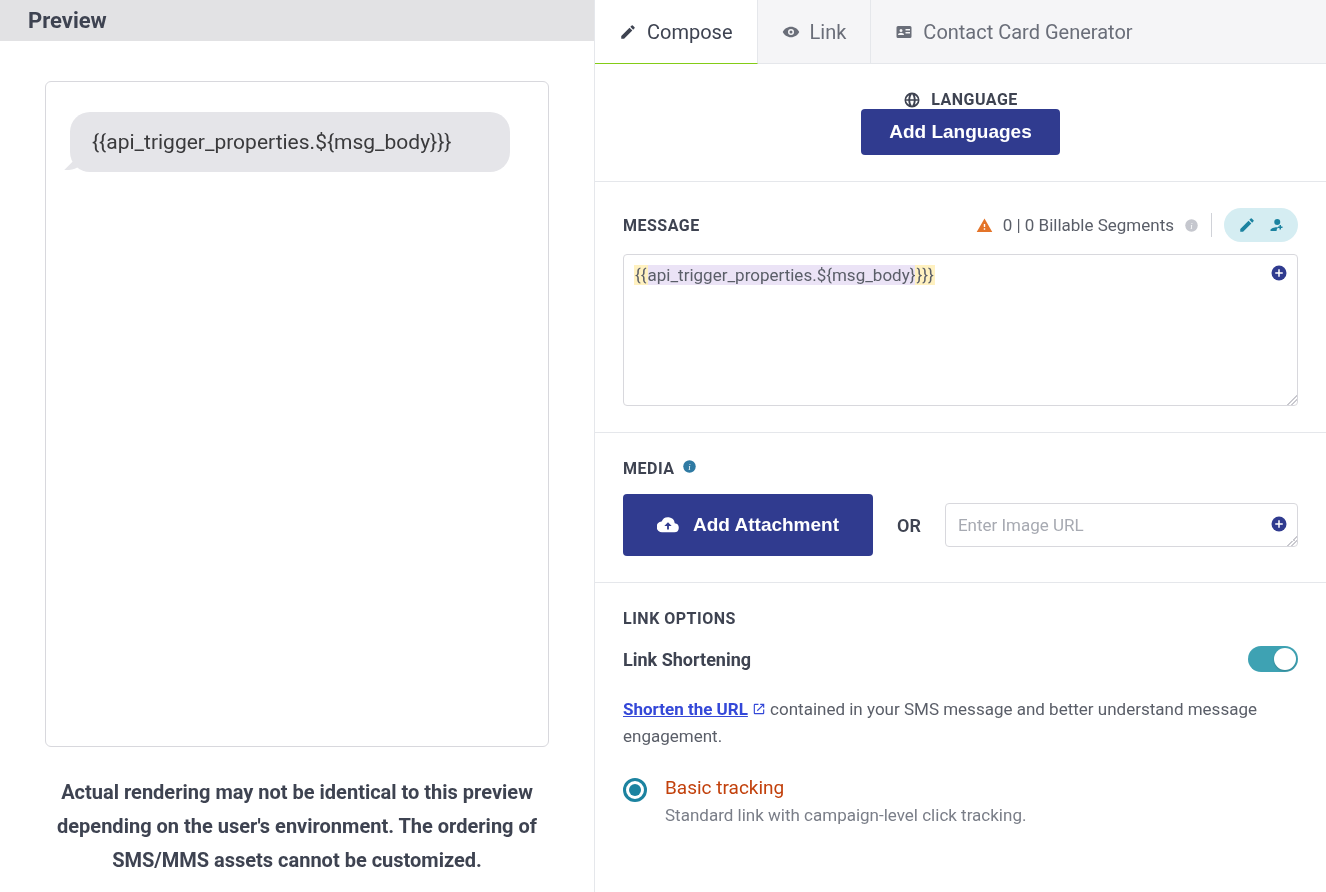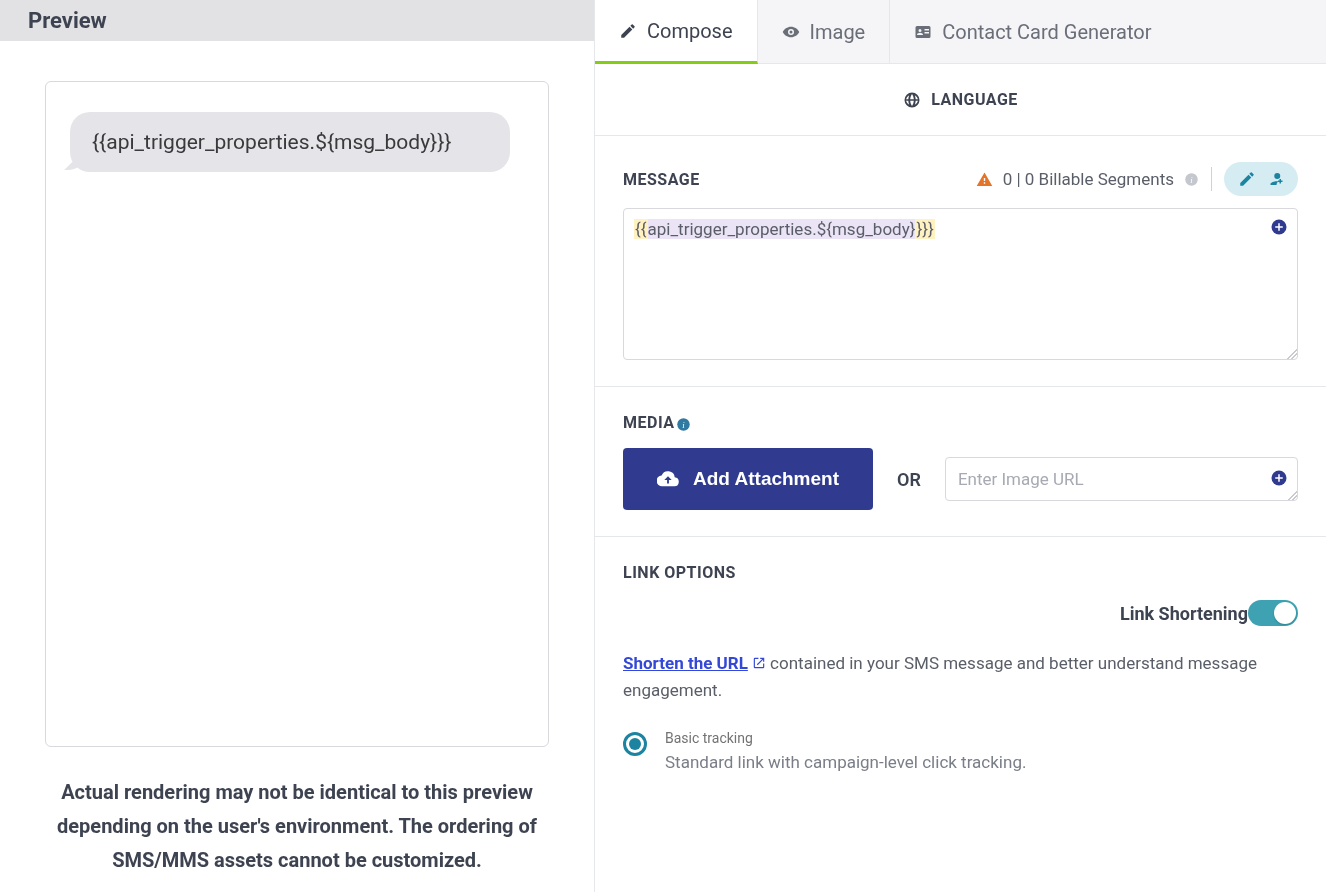--- a/index.html
+++ b/index.html
@@ -72,21 +72,21 @@
   .tab {
     display: flex;
     align-items: center;
     gap: 10px;
     padding: 0 24px;
     font-size: 20px;
     color: #6a6e79;
     cursor: pointer;
     border-right: 1px solid #e5e7eb;
   }
-  .tab.active { background: #fff; color: #3e4351; border-bottom: 3px solid #84cc16; margin-bottom: -1px; }
+  .tab.active { background: #fff; color: #3e4351; border-bottom: 1px solid #84cc16; margin-bottom: -1px; }
   .tab svg { width: 18px; height: 18px; fill: currentColor; }
 
   .section { padding: 26px 28px; border-bottom: 1px solid #e5e7eb; }
   .section:last-child { border-bottom: none; }
   .section-heading { font-size: 16px; font-weight: 700; letter-spacing: 0.5px; color: #3e4351; text-transform: uppercase; }
 
   .language-row { display: flex; justify-content: space-between; align-items: center; flex-direction: column; }
   .language-left { display: flex; align-items: center; gap: 10px; }
   .globe-icon { width: 18px; height: 18px; fill: #3e4351; }
   .btn-primary {
@@ -160,21 +160,21 @@
     height: 44px;
     border: 1px solid #d8d8dd;
     border-radius: 4px;
     padding: 10px 30px 10px 12px;
     font-size: 17px;
     color: #5a5e68;
     font-family: inherit;
   }
   .url-input::placeholder { color: #a7aab2; }
 
-  .link-opts-header { display: flex; justify-content: flex-end; align-items: center; margin-top: 18px; }
+  .link-opts-header { display: flex; justify-content: space-between; align-items: center; margin-top: 18px; }
   .link-subhead { font-size: 18px; font-weight: 700; color: #3e4351; }
   .toggle {
     position: relative;
     width: 50px;
     height: 26px;
     border-radius: 13px;
     background: #3ea2b3;
     cursor: pointer;
   }
   .toggle-knob {
@@ -192,21 +192,21 @@
   .radio-option { display: flex; gap: 18px; margin-top: 26px; }
   .radio {
     width: 24px; height: 24px; border-radius: 50%;
     border: 3px solid #1c83a0;
     display: flex; align-items: center; justify-content: center;
     flex-shrink: 0;
     cursor: pointer;
     margin-top: 2px;
   }
   .radio-dot { width: 12px; height: 12px; border-radius: 50%; background: #1c83a0; }
-  .radio-label { font-size: 14px; color: #737373; }
+  .radio-label { font-size: 19px; color: #c2410c; }
   .radio-sub { font-size: 17px; color: #7a7e88; margin-top: 6px; }
 
   .editor-wrap { position: relative; }
 </style>
 </head>
 <body>
 
 <div class="layout">
 
   <div class="left-pane">
@@ -227,38 +227,39 @@
       <div class="tab active">
         <svg viewBox="0 0 24 24">
             <path d="M3 17.25V21h3.75l11-11-3.75-3.75-11 11zM20.71 7.04a1 1 0 0 0 0-1.41l-2.34-2.34a1 1 0 0 0-1.41 0l-1.83 1.83 3.75 3.75 1.83-1.83z"></path>
           </svg>
         <span>Compose</span>
       </div>
       <div class="tab">
         <svg viewBox="0 0 24 24">
             <path d="M12 5C7 5 2.73 8.11 1 12c1.73 3.89 6 7 11 7s9.27-3.11 11-7c-1.73-3.89-6-7-11-7zm0 11a4 4 0 1 1 0-8 4 4 0 0 1 0 8zm0-6a2 2 0 1 0 0 4 2 2 0 0 0 0-4z"></path>
           </svg>
-        <span>Image</span>
+        <span>Link</span>
       </div>
       <div class="tab" style="border-right:none;flex:1;">
         <svg viewBox="0 0 24 24">
             <path d="M20 4H4a2 2 0 0 0-2 2v12a2 2 0 0 0 2 2h16a2 2 0 0 0 2-2V6a2 2 0 0 0-2-2zM8 8a2 2 0 1 1 0 4 2 2 0 0 1 0-4zm4 8H4v-.5C4 14 6.67 13 8 13s4 1 4 2.5V16zm8-2h-6v-2h6v2zm0-4h-6V8h6v2z"></path>
           </svg>
         <span>Contact Card Generator</span>
       </div>
     </div>
 
     <div class="section">
       <div class="language-row">
         <div class="language-left">
           <svg class="globe-icon" viewBox="0 0 24 24">
               <path d="M12 2a10 10 0 1 0 0 20 10 10 0 0 0 0-20zm7.93 9h-3.02a16 16 0 0 0-1.2-5.4A8.03 8.03 0 0 1 19.93 11zM12 4c.9 1.3 2.1 3.7 2.4 7H9.6c.3-3.3 1.5-5.7 2.4-7zM4.07 13h3.02c.16 2 .6 3.87 1.2 5.4A8.03 8.03 0 0 1 4.07 13zM8.29 5.6A16 16 0 0 0 7.09 11H4.07a8.03 8.03 0 0 1 4.22-5.4zM12 20c-.9-1.3-2.1-3.7-2.4-7h4.8c-.3 3.3-1.5 5.7-2.4 7zm3.71-1.6c.6-1.53 1.04-3.4 1.2-5.4h3.02a8.03 8.03 0 0 1-4.22 5.4z"></path>
             </svg>
           <span class="section-heading">LANGUAGE</span>
         </div>
+        <button class="btn-primary">Add Languages</button>
       </div>
     </div>
 
     <div class="section">
       <div class="message-header">
         <span class="section-heading">MESSAGE</span>
         <div class="segments-group">
           <svg class="warn-icon" viewBox="0 0 24 24">
               <path d="M1 21h22L12 2 1 21zm12-3h-2v-2h2v2zm0-4h-2v-4h2v4z"></path>
             </svg>
@@ -284,21 +285,21 @@
         </div>
         <svg class="plus-circle" viewBox="0 0 24 24">
             <circle cx="12" cy="12" r="10"></circle>
             <path d="M11 7h2v4h4v2h-4v4h-2v-4H7v-2h4V7z" fill="#fff"></path>
           </svg>
         <div class="resize-handle-triangle"></div>
       </div>
     </div>
 
     <div class="section">
-      <div style="display:flex;align-items:flex-end;gap:2px;">
+      <div style="display:flex;align-items:flex-start;gap:8px;">
         <span class="section-heading">MEDIA</span>
         <svg class="info-icon" viewBox="0 0 24 24">
             <circle cx="12" cy="12" r="10" fill="#2f7aa3"></circle>
             <text x="12" y="17" text-anchor="middle" font-size="14" fill="#fff" font-family="Georgia" font-style="italic">i</text>
           </svg>
       </div>
       <div class="media-row">
         <button class="btn-primary small">
           <svg viewBox="0 0 24 24" width="22" height="22" fill="#fff">
               <path d="M19.35 10.04A7.49 7.49 0 0 0 5.02 8.06 5.99 5.99 0 0 0 6 20h13a5 5 0 0 0 .35-9.96zM13 13v4h-2v-4H8l4-4 4 4h-3z"></path>

